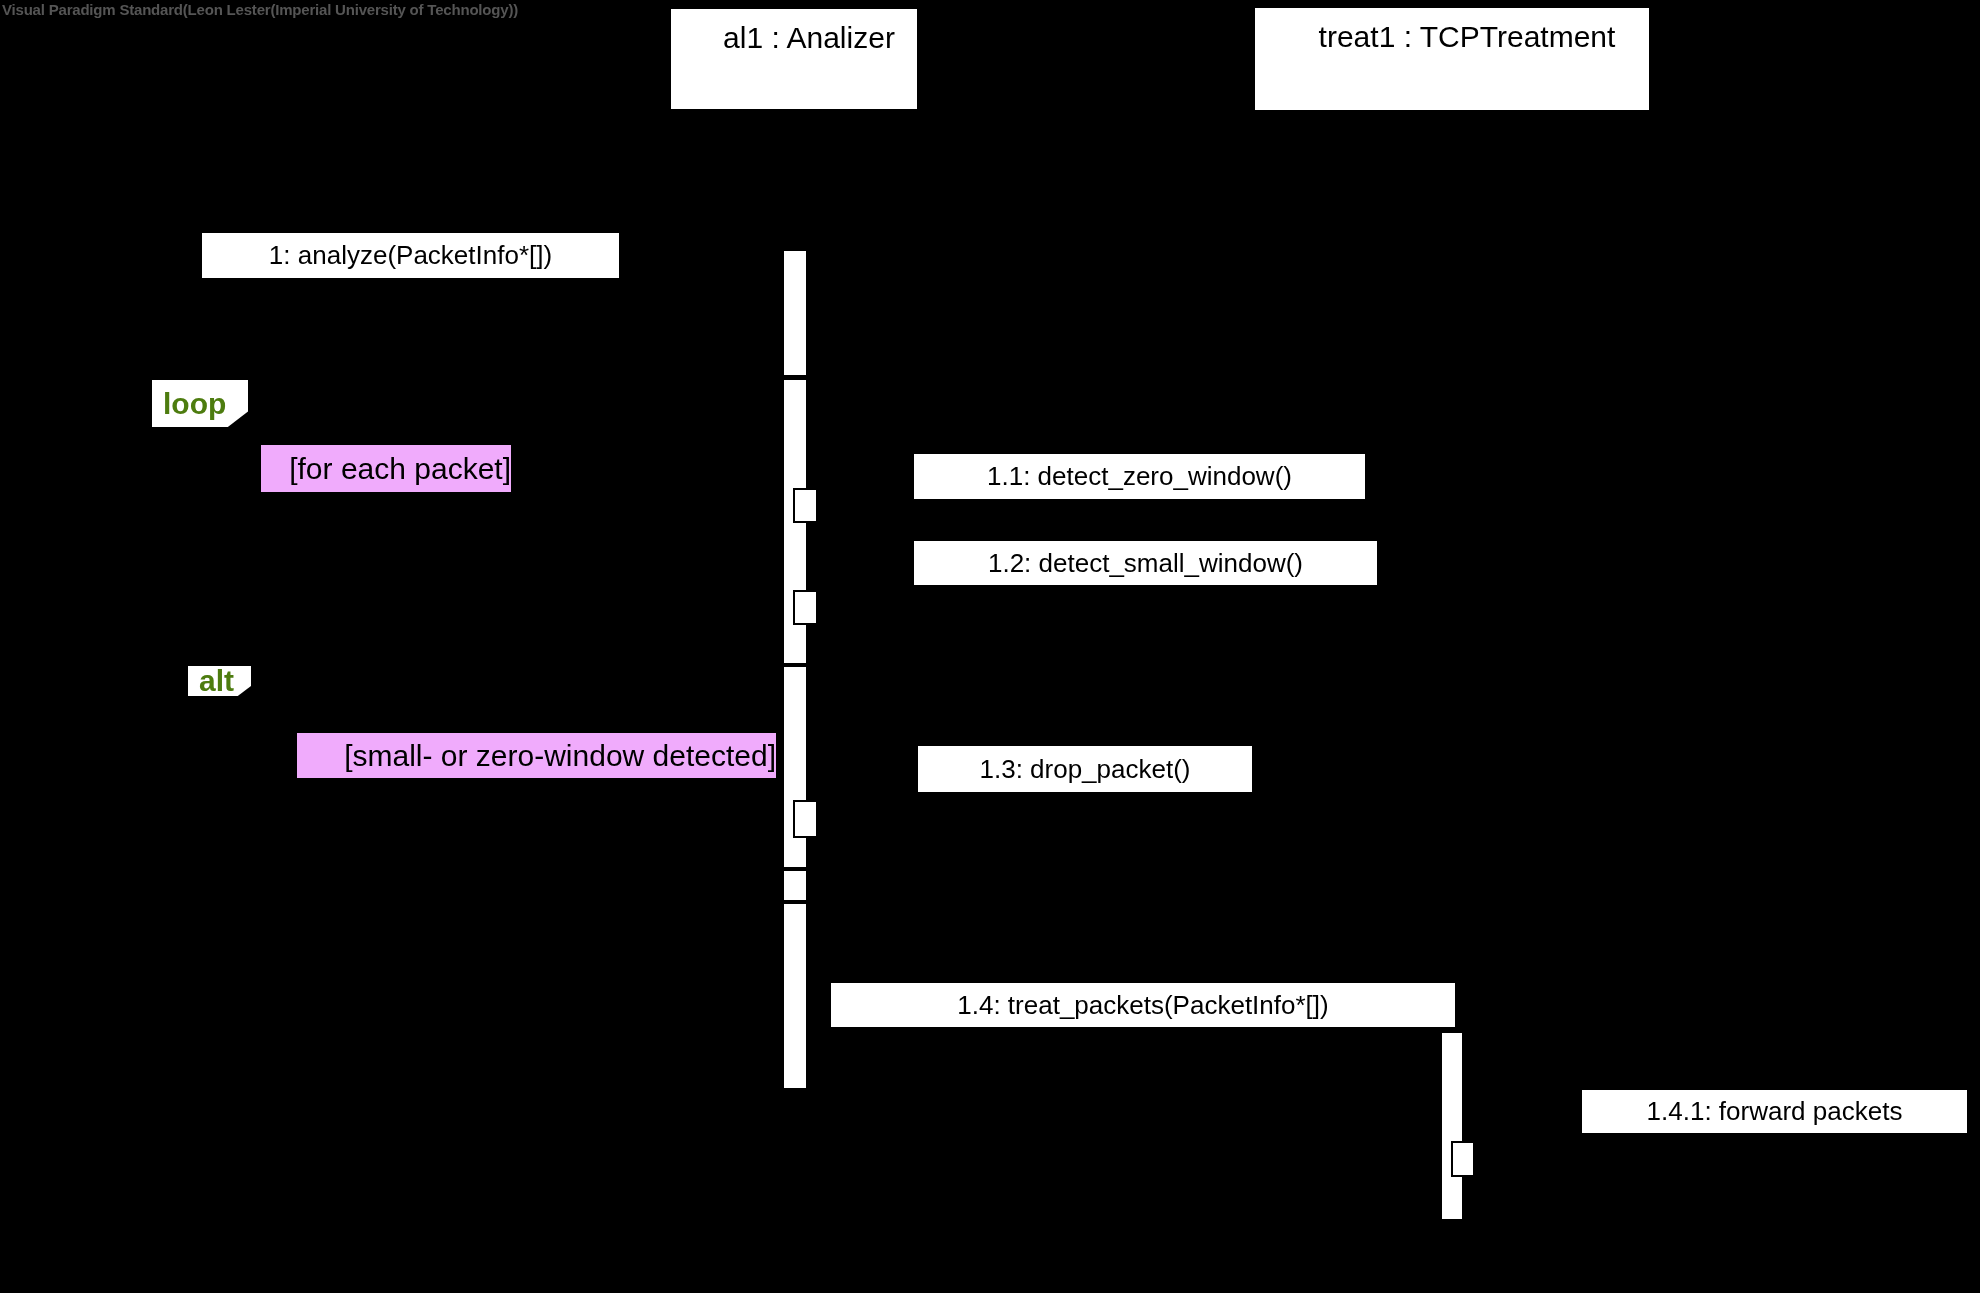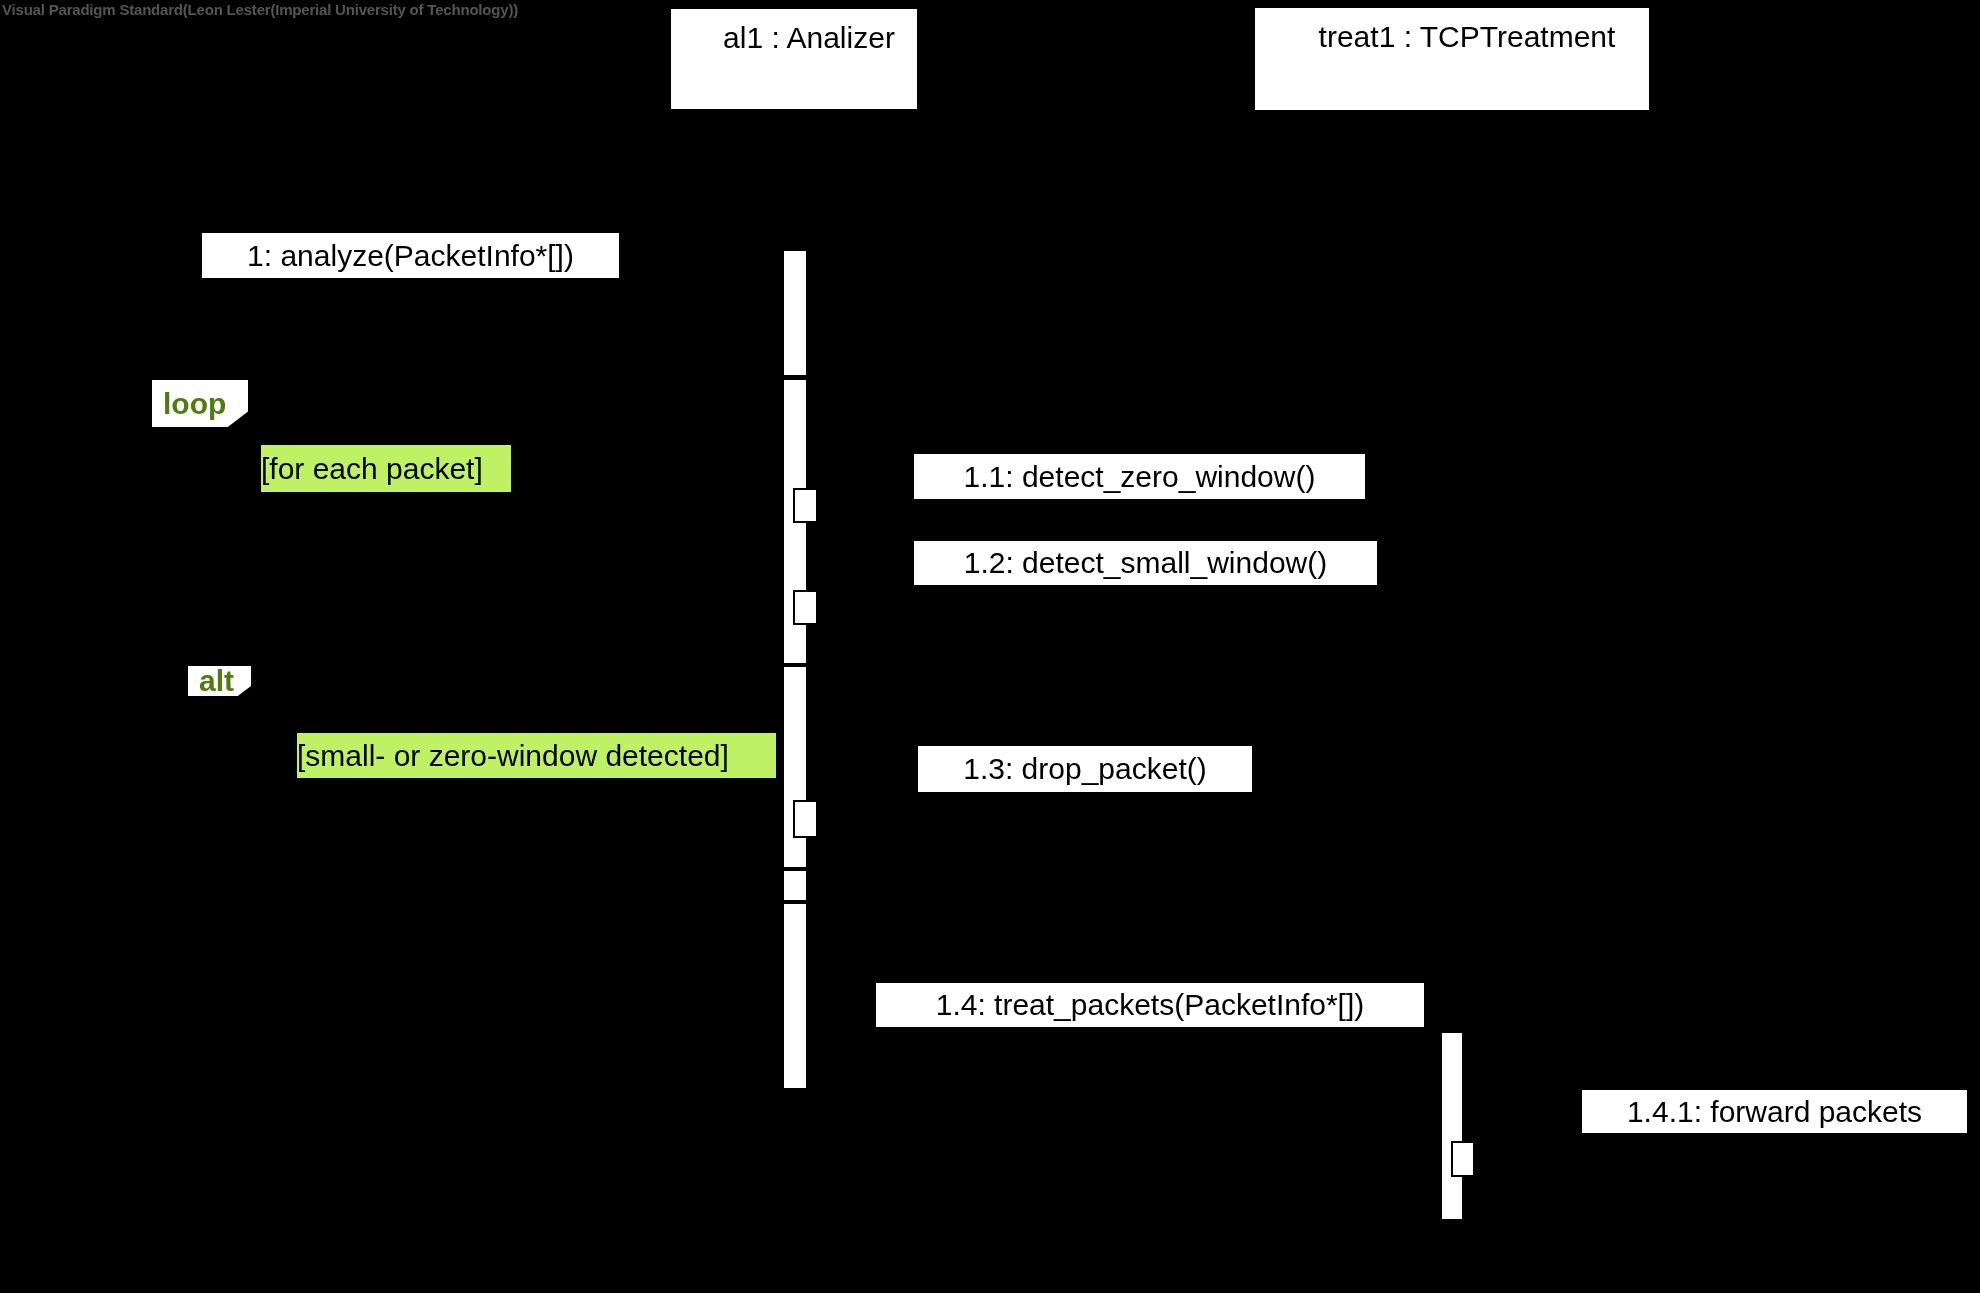--- a/index.html
+++ b/index.html
@@ -14,25 +14,25 @@
   }
   .head{
     position:absolute;background:#fff;color:#000;
     display:flex;justify-content:center;align-items:flex-start;
     padding-top:12px;box-sizing:border-box;
     font-size:30px;white-space:nowrap;padding-left:30px;
   }
   .msg{
     position:absolute;background:#fff;color:#000;
     display:flex;justify-content:center;align-items:center;
-    font-size:30px;white-space:nowrap;box-sizing:border-box;
+    font-size:26px;white-space:nowrap;box-sizing:border-box;
   }
   .guard{
-    position:absolute;background:#bef264;color:#000;
-    display:flex;justify-content:flex-start;align-items:center;
+    position:absolute;background:#f0abfc;color:#000;
+    display:flex;justify-content:flex-end;align-items:center;
     font-size:30px;white-space:nowrap;box-sizing:border-box;
   }
   .frag{
     position:absolute;background:#fff;color:#4d7c0f;
     display:flex;align-items:center;
     padding-left:11px;box-sizing:border-box;
     font-size:30px;font-weight:bold;
     clip-path:polygon(0 0,100% 0,100% 67%,79% 100%,0 100%);
   }
   .act{position:absolute;background:#fff;}
@@ -77,21 +77,21 @@
     <span>alt</span>
   </div>
   <div class="guard" style="left:297px;top:733px;width:479px;height:45px">
     <span>[small- or zero-window detected]</span>
   </div>
 
   <div class="msg" style="left:918px;top:746px;width:334px;height:46px">
     <span>1.3: drop_packet()</span>
   </div>
 
-  <div class="msg" style="left:876px;top:983px;width:548px;height:44px">
+  <div class="msg" style="left:831px;top:983px;width:624px;height:44px">
     <span>1.4: treat_packets(PacketInfo*[])</span>
   </div>
 
   <div class="msg" style="left:1582px;top:1090px;width:385px;height:43px">
     <span>1.4.1: forward packets</span>
   </div>
 
   <div class="act" style="left:784px;top:251px;width:22px;height:124px"></div>
   <div class="act" style="left:784px;top:380px;width:22px;height:283px"></div>
   <div class="act" style="left:784px;top:667px;width:22px;height:200px"></div>

